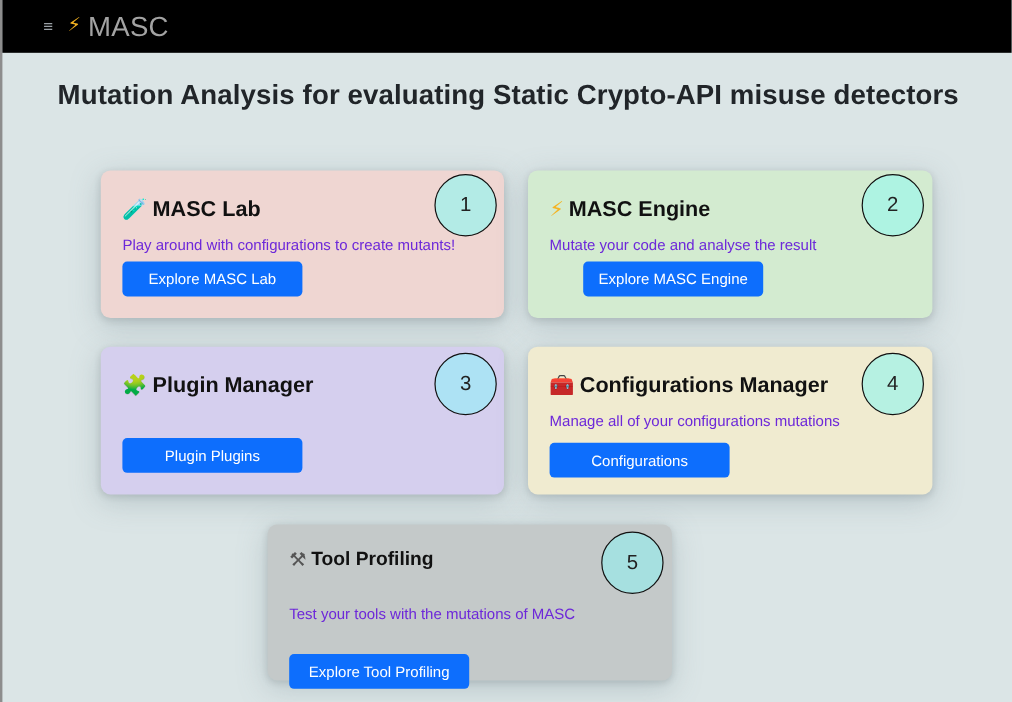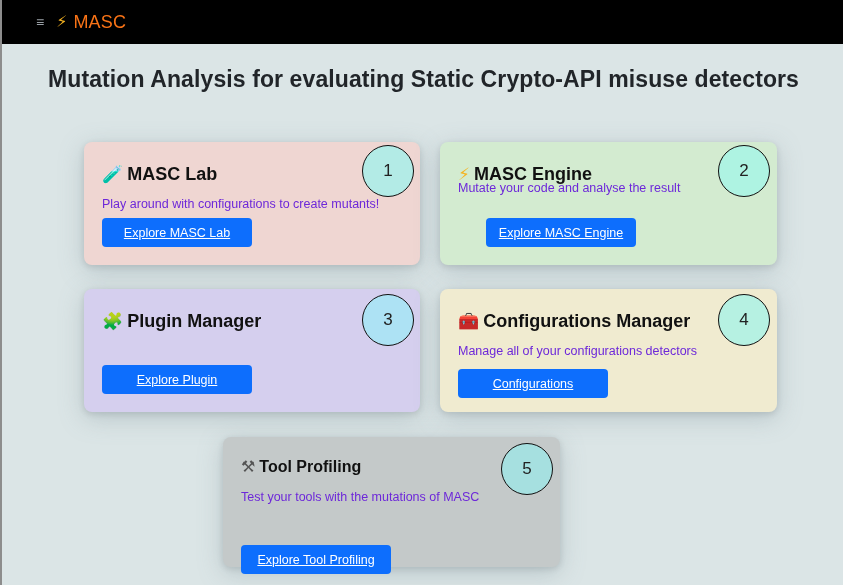--- a/index.html
+++ b/index.html
@@ -20,21 +20,21 @@
       padding-left: 34px;
       color: #ffffff;
     }
     .hamburger {
       color: #9aa0a6; font-size: 14px; margin-right: 12px; line-height: 1;
     }
     .bolt {
       color: #f5b321; font-size: 16px; margin-right: 6px; line-height: 1;
     }
     .brand {
-      font-size: 18px; color: #f97316; letter-spacing: 0.2px;
+      font-size: 23px; color: #a3a3a3; letter-spacing: 0.2px;
     }
     .title {
       position: absolute; left: 0; top: 66px; width: 843px;
       text-align: center;
       font-size: 23px; color: #212529;
       letter-spacing: 0.1px;
     }
     .title b { font-weight: bold; }
     .card {
       position: absolute;
@@ -53,21 +53,20 @@
     }
     .btn {
       position: absolute; left: 18px;
       width: 150px; height: 29px;
       background: #0d6efd; color: #ffffff;
       border: none; border-radius: 4px;
       font-family: "Liberation Sans", "DejaVu Sans", sans-serif;
       font-size: 12.5px;
       display: flex; align-items: center; justify-content: center;
       cursor: pointer;
-      text-decoration: underline;
     }
     .badge {
       position: absolute;
       width: 52px; height: 52px; border-radius: 50%;
       border: 1.5px solid #111111;
       display: flex; align-items: center; justify-content: center;
       font-size: 17px; color: #222222;
     }
     .lab { left: 82px; top: 142px; width: 336px; height: 123px; background: #efd6d2; }
     .engine { left: 438px; top: 142px; width: 337px; height: 123px; background: #d3ebd0; }
@@ -98,47 +97,47 @@
     <div class="card-desc" style="top:55px;">Play around with configurations to create mutants!</div>
     <button class="btn" style="top:76px;">Explore MASC Lab</button>
     <div class="badge" style="left:278px; top:3px; background:#b3ebe6;">1</div>
   </div>
 
   <div class="card engine">
     <div class="card-title" style="top:22px;">
       <span class="card-icon" style="color:#f5b321;">⚡</span>
       <span>MASC Engine</span>
     </div>
-    <div class="card-desc" style="top:39px;">Mutate your code and analyse the result</div>
+    <div class="card-desc" style="top:55px;">Mutate your code and analyse the result</div>
     <button class="btn" style="top:76px;margin-left:28px;">Explore MASC Engine</button>
     <div class="badge" style="left:278px; top:3px; background:#aef3e2;">2</div>
   </div>
 
   <div class="card plugin">
     <div class="card-title" style="top:22px;">
       <span class="card-icon">🧩</span>
       <span>Plugin Manager</span>
     </div>
-    <button class="btn" style="top:76px;">Explore Plugin</button>
+    <button class="btn" style="top:76px;">Plugin Plugins</button>
     <div class="badge" style="left:278px; top:5px; background:#ade2f4;">3</div>
   </div>
 
   <div class="card config">
     <div class="card-title" style="top:22px;">
       <span class="card-icon">🧰</span>
       <span>Configurations Manager</span>
     </div>
-    <div class="card-desc" style="top:55px;">Manage all of your configurations detectors</div>
+    <div class="card-desc" style="top:55px;">Manage all of your configurations mutations</div>
     <button class="btn" style="top:80px;">Configurations</button>
     <div class="badge" style="left:278px; top:5px; background:#b6f1e2;">4</div>
   </div>
 
   <div class="card profiling">
     <div class="card-title" style="top:20px; font-size:16px;">
       <span class="card-icon" style="font-size:16px; color:#555;">⚒</span>
       <span>Tool Profiling</span>
     </div>
-    <div class="card-desc" style="top:53px;">Test your tools with the mutations of MASC</div>
+    <div class="card-desc" style="top:68px;">Test your tools with the mutations of MASC</div>
     <button class="btn" style="top:82px;margin-top:26px;">Explore Tool Profiling</button>
     <div class="badge" style="left:278px; top:6px; background:#a6e0e0;">5</div>
   </div>
 
 </div>
 
 </body></html>

